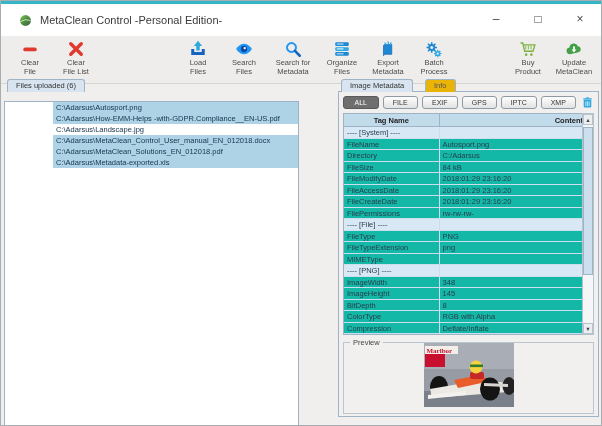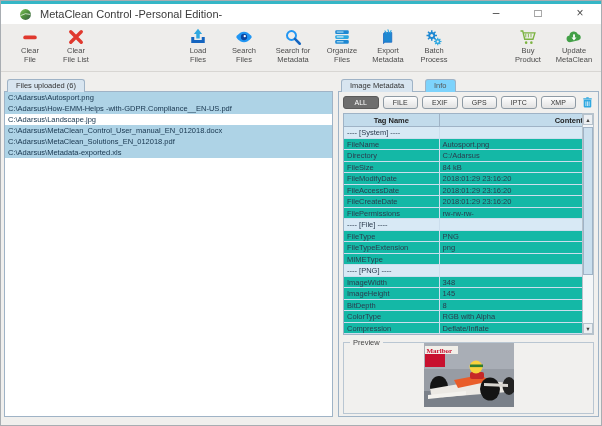--- a/index.html
+++ b/index.html
@@ -4,37 +4,37 @@
 <style>
   * { margin:0; padding:0; box-sizing:border-box; }
   html,body { width:602px; height:426px; }
   body {
     position:relative; overflow:hidden;
     font-family:"Liberation Sans", sans-serif;
     background:#f0efed;
     border:1px solid #a8adb2;
   }
   .topline { height:3px; background:#35b6c6; }
-  .titlebar { height:20px; background:#ffffff; display:flex; align-items:center; padding-left:18px; }
+  .titlebar { height:32px; background:#ffffff; display:flex; align-items:center; padding-left:18px; }
   .logo { width:13px; height:13px; flex:0 0 13px; }
   .titletext { font-size:11px; color:#3a3a3a; margin-left:8px; white-space:nowrap; }
   .win-controls { margin-left:auto; display:flex; height:22px; }
   .wc { width:42px; text-align:center; line-height:20px; font-size:12px; color:#4a4a4a; cursor:default; }
   .toolbar { height:48px; background:#eeedeb; border-bottom:1px solid #d8d6d3; display:flex; align-items:flex-start; padding:4px 0 16px 6px; }
   .tbtn { width:46px; display:flex; flex-direction:column; align-items:center; font-size:7.5px; line-height:8.5px; color:#4c4c4c; text-align:center; cursor:default; }
   .tbtn.wide { width:52px; }
   .ticon { width:20px; height:18px; margin-bottom:1px; display:flex; align-items:center; justify-content:center; }
   .ticon svg { width:18px; height:18px; }
   .sp1 { width:76px; } .sp2 { width:48px; }
 
   .tab { position:absolute; height:13px; line-height:12px; font-size:7.5px; padding:0 8px; background:#d8e5f0; border:1px solid #9fb3c6; border-bottom:none; border-radius:3px 3px 0 0; color:#333; z-index:2; cursor:default; }
-  .tab.inactive { background:#7dd3fc; color:#555; }
+  .tab.inactive { background:#eab308; color:#555; }
 
   .panelbox { position:absolute; border:1px solid #9fb3c6; background:#ffffff; }
-  #filesBox { left:3px; top:90px; width:329px; height:326px; overflow:hidden; }
+  #filesBox { left:3px; top:100px; width:295px; height:326px; overflow:hidden;padding-left:48px; }
   .file-row { height:11px; line-height:11px; font-size:7.5px; color:#16344d; padding-left:3px; white-space:nowrap; overflow:hidden; cursor:default; }
   .file-row.selected { background:#aed3e6; }
 
   #metaBox { left:337px; top:90px; width:261px; height:326px; background:#f1f0ee; }
   .filterrow { position:absolute; left:4px; right:4px; top:4px; height:13px; display:flex; gap:4px; }
   .fbtn { flex:1; font-size:7px; text-align:center; line-height:12px; border:1px solid #8e9aa4; border-radius:3px; background:linear-gradient(#fefefe,#e2e2e2); color:#333; cursor:default; }
   .fbtn.active { background:#6e6e6e; color:#fff; border-color:#5a5a5a; }
   .trashwrap { flex:0 0 14px; display:flex; align-items:center; justify-content:center; }
   .trashwrap svg { width:13px; height:13px; }
 

